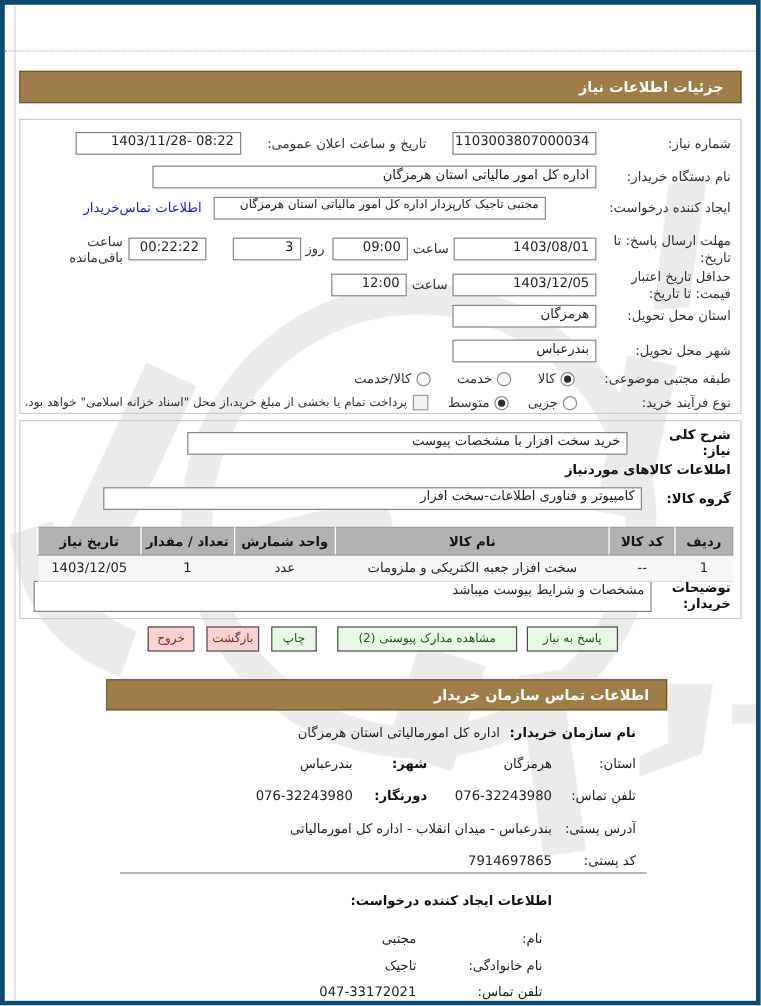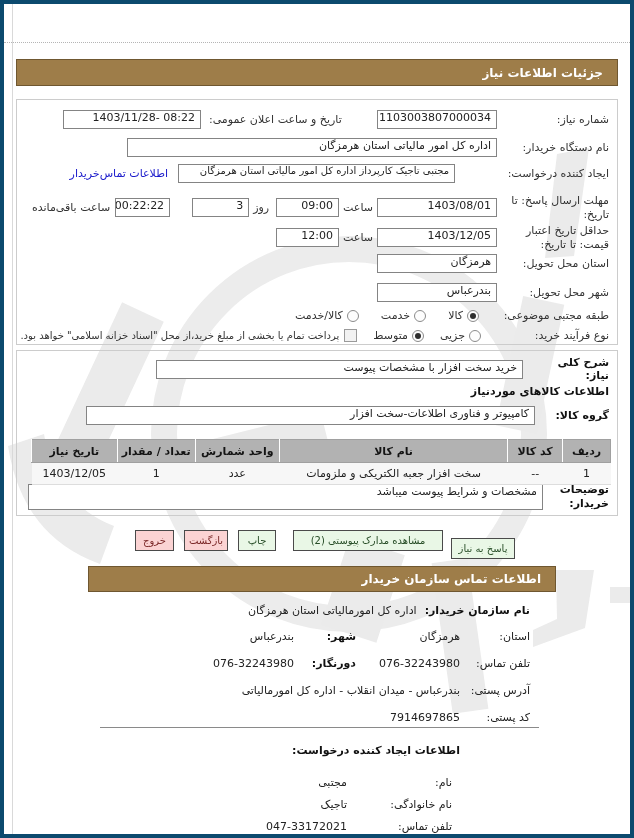--- a/index.html
+++ b/index.html
@@ -92,21 +92,21 @@
     <span>جزئیات اطلاعات نیاز</span>
   </div>
 
   <div class="panel panel1">
 
     <div class="prow" style="top:10px;">
       <span class="lbl">شماره نیاز:</span>
       <span class="vbox" style="width:120px;">
           <span class="num">1103003807000034</span>
         </span>
-      <span class="lbl2" style="width:160px;text-align:left;margin-right:8px;">تاریخ و ساعت اعلان عمومی:</span>
+      <span class="lbl2" style="width:160px;text-align:center;margin-right:8px;">تاریخ و ساعت اعلان عمومی:</span>
       <span class="vbox" style="width:138px;margin-right:8px;">
           <span class="num">1403/11/28- 08:22</span>
         </span>
     </div>
 
     <div class="prow" style="top:38px;">
       <span class="lbl">نام دستگاه خریدار:</span>
       <span class="vbox" style="width:370px;">اداره کل امور مالیاتی استان هرمزگان</span>
     </div>
 
@@ -122,21 +122,21 @@
           <span class="num">1403/08/01</span>
         </span>
       <span class="lbl2" style="margin-right:4px;">ساعت</span>
       <span class="vbox" style="width:63px;margin-right:4px;">
           <span class="num">09:00</span>
         </span>
       <span class="lbl2" style="margin-right:7px;">روز</span>
       <span class="vbox" style="width:57px;margin-right:4px;">
           <span class="num">3</span>
         </span>
-      <span class="vbox" style="width:55px;margin-right:22px;">
+      <span class="vbox" style="width:65px;margin-right:22px;">
           <span class="num">00:22:22</span>
         </span>
       <span class="lbl2" style="margin-right:5px;">ساعت باقی‌مانده</span>
     </div>
 
     <div class="prow" style="top:124px;">
       <span class="lbl">حداقل تاریخ اعتبار قیمت: تا تاریخ:</span>
       <span class="vbox" style="width:120px;">
           <span class="num">1403/12/05</span>
         </span>
@@ -214,21 +214,21 @@
       </tbody>
     </table>
 
     <div class="prow" style="top:132px;">
       <span class="bold" style="width:62px;flex-shrink:0;line-height:1.25;">توضیحات خریدار:</span>
       <span class="vbox" style="width:515px;height:26px;margin-right:4px;">مشخصات و شرایط پیوست میباشد</span>
     </div>
   </div>
 
   <div class="btnrow">
-    <div class="btn green" style="width:64px;margin-top:16px;">پاسخ به نیاز</div>
+    <div class="btn green" style="width:76px;">پاسخ به نیاز</div>
     <div class="btn green" style="width:150px;margin-right:8px;">مشاهده مدارک پیوستی (2)</div>
     <div class="btn green" style="width:38px;margin-right:17px;">چاپ</div>
     <div class="btn pink" style="width:44px;margin-right:10px;">بازگشت</div>
     <div class="btn pink" style="width:39px;margin-right:10px;">خروج</div>
   </div>
 
   <div class="bar bar2">
     <span>اطلاعات تماس سازمان خریدار</span>
   </div>
 

